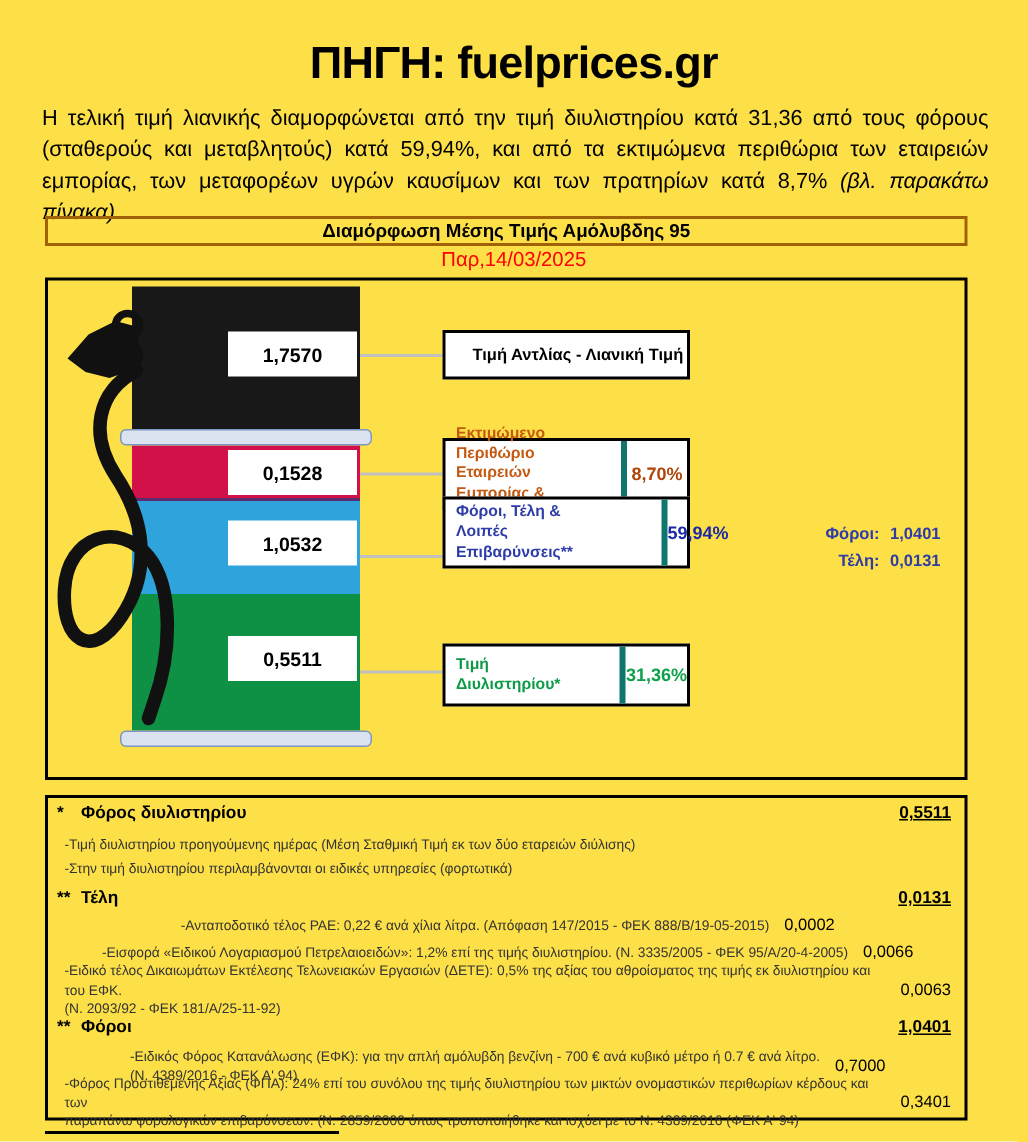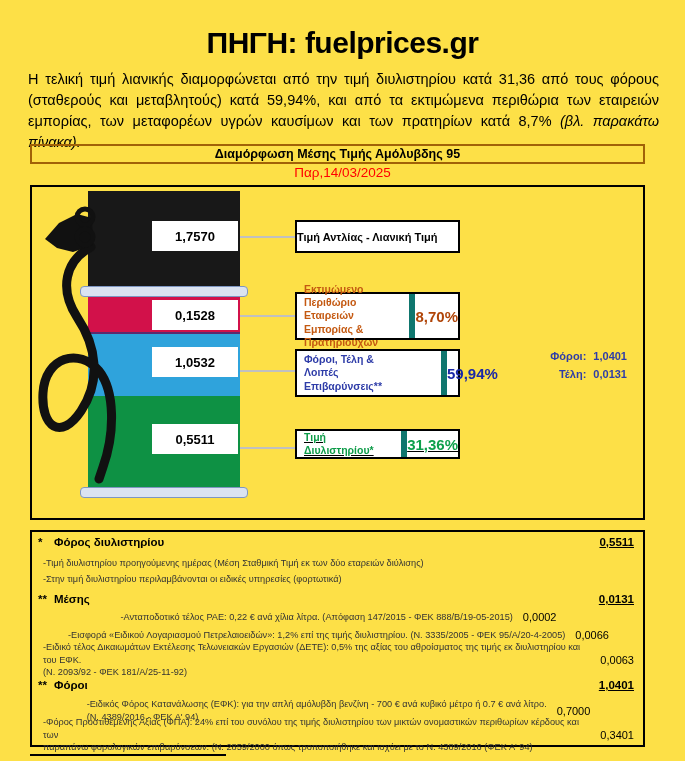--- a/index.html
+++ b/index.html
@@ -33,26 +33,26 @@
         display:flex;align-items:center;justify-content:center;
         font-size:13px;font-weight:bold;margin-left:30px;}
   .hose{position:absolute;left:3px;top:8px;z-index:3;}
 
   .connector{position:absolute;left:208px;width:55px;height:2px;background:#c0c0c0;z-index:0;}
   .c1{top:49px;} .c2{top:128px;} .c3{top:183px;} .c4{top:260px;}
 
   .lblbox{position:absolute;left:263px;width:165px;border:2px solid #000;
         box-sizing:border-box;background:#fff;display:flex;}
   .lb1{top:33px;height:33px;align-items:center;}
-  .lb1 .lbl{font-size:11px;font-weight:bold;padding-left:0;color:#000;}
-  .lb2{top:105px;height:48px;} .lb3{top:162px;height:48px;gap:41px;} .lb4{top:242px;height:30px;text-decoration:underline;}
+  .lb1 .lbl{font-size:11px;font-weight:bold;padding-left:18px;color:#000;}
+  .lb2{top:105px;height:48px;} .lb3{top:144px;height:48px;gap:41px;} .lb4{top:242px;height:42px;}
   .lbl-cell{width:117px;box-sizing:border-box;padding:3px 18px 3px 7px;display:flex;align-items:center;
         font-size:10.5px;font-weight:bold;line-height:1.25;}
-  .pct-cell{flex:1;border-left:6px solid #0f766e;display:flex;align-items:center;
-        justify-content:center;font-size:15px;font-weight:bold;}
+  .pct-cell{flex:1;border-left:4px solid #0f766e;display:flex;align-items:center;
+        justify-content:center;font-size:12px;font-weight:bold;}
   .orange .lbl-cell{color:#c45911;} .orange .pct-cell{color:#b04509;}
   .bluetxt .lbl-cell{color:#2e3ca8;} .bluetxt .pct-cell{color:#1a28a8;}
   .greentxt .lbl-cell{color:#0d9b48;} .greentxt .pct-cell{color:#0ea04c;}
 
   .side-notes{position:absolute;top:160px;left:430px;width:165px;text-align:right;
         color:#2e3ca8;font-size:11px;font-weight:600;line-height:18px;}
   .side-row{display:flex;justify-content:flex-end;gap:7px;}
 
   .table-box{position:absolute;top:530px;left:30px;width:615px;height:217px;
         border:2px solid #000;box-sizing:border-box;}
@@ -148,21 +148,21 @@
     <div class="t-cat r-cat1">
       <span class="marker">*</span>
       <span class="label">Φόρος διυλιστηρίου</span>
       <span class="val">0,5511</span>
     </div>
     <div class="t-sub r-sub2">-Στην τιμή διυλιστηρίου περιλαμβάνονται οι ειδικές υπηρεσίες (φορτωτικά)</div>
     <div class="t-sub r-sub1">-Τιμή διυλιστηρίου προηγούμενης ημέρας (Μέση Σταθμική Τιμή εκ των δύο εταρειών διύλισης)</div>
 
     <div class="t-cat r-cat2">
       <span class="marker">**</span>
-      <span class="label">Μέσης</span>
+      <span class="label">Τέλη</span>
       <span class="val">0,0131</span>
     </div>
     <div class="t-item r-it1">
       <span class="txt">-Ανταποδοτικό τέλος ΡΑΕ: 0,22 € ανά χίλια λίτρα. (Απόφαση 147/2015 - ΦΕΚ 888/Β/19-05-2015)</span>
       <span class="num">0,0002</span>
     </div>
     <div class="t-item r-it2">
       <span class="txt">-Εισφορά «Ειδικού Λογαριασμού Πετρελαιοειδών»: 1,2% επί της τιμής διυλιστηρίου. (Ν. 3335/2005 - ΦΕΚ 95/Α/20-4-2005)</span>
       <span class="num">0,0066</span>
     </div>

